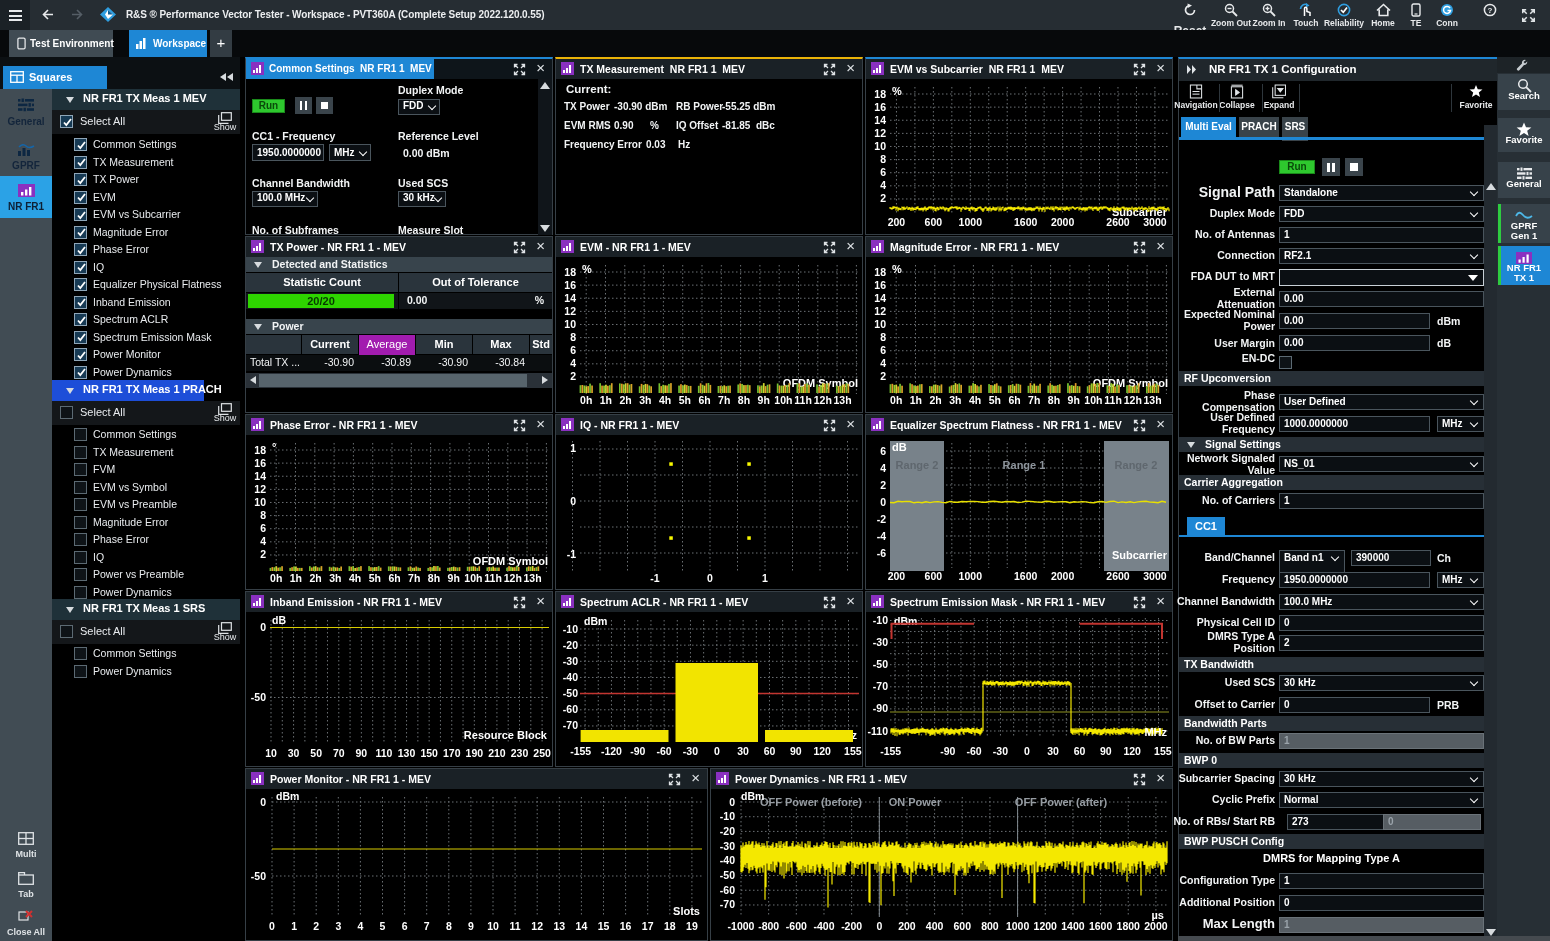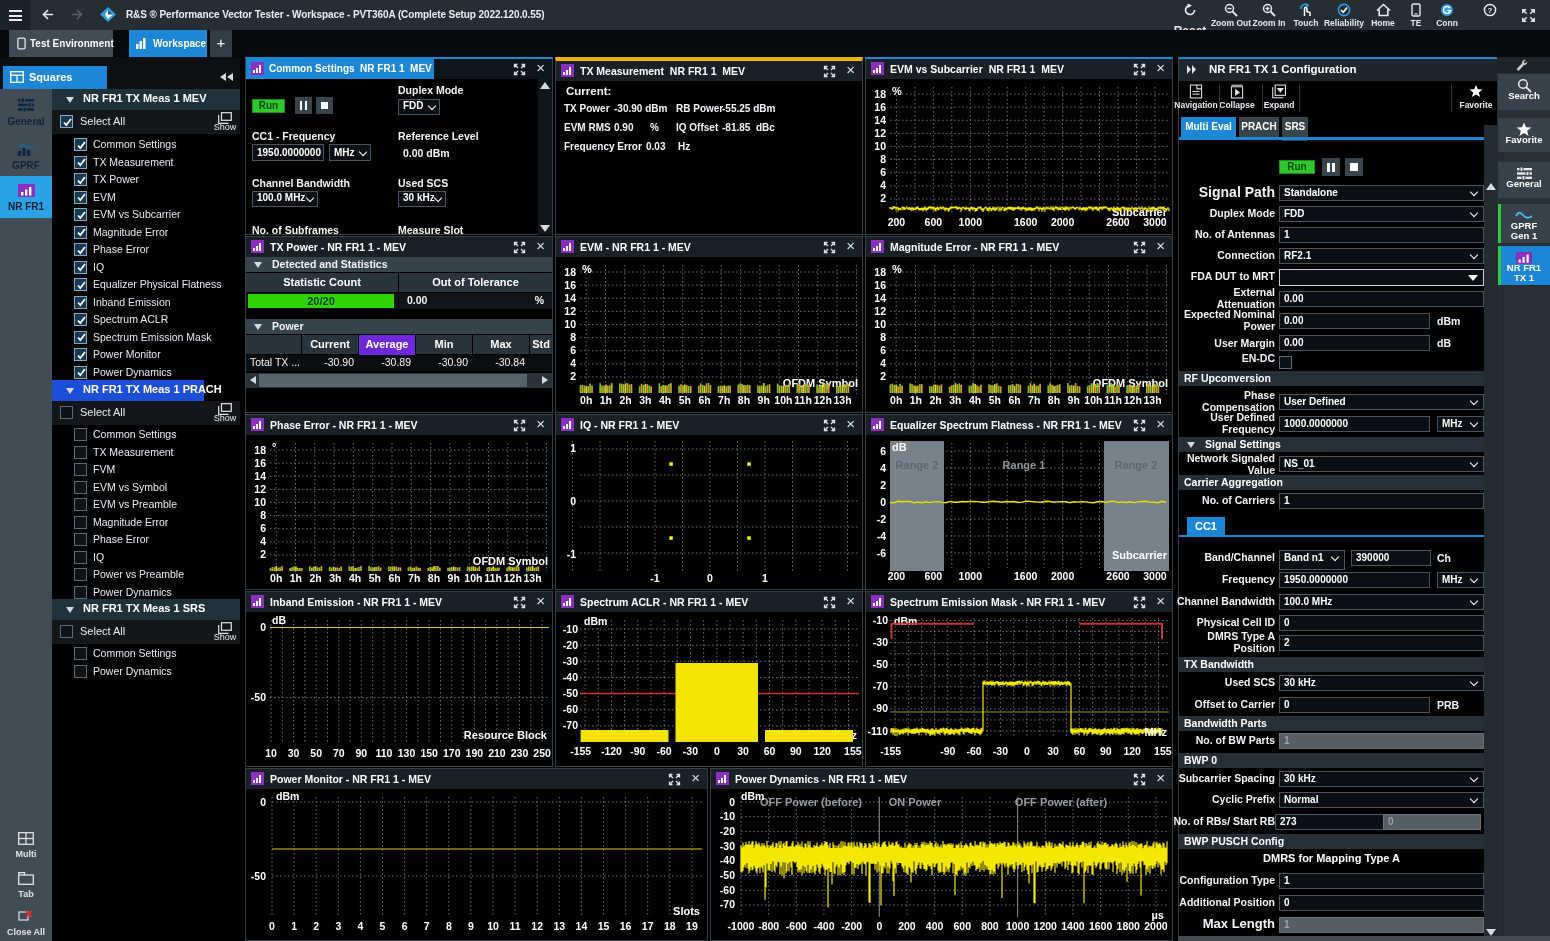--- a/index.html
+++ b/index.html
@@ -456,21 +456,21 @@
       <div class="lbl" style="left:152px;top:98px">Used SCS</div>
       <div class="fld" style="left:152px;top:112px;width:48px;height:16px">30 kHz<i class="chev" style="right:4px;top:3px"></i></div>
       <div class="lbl" style="left:6px;top:145px">No. of Subframes</div>
       <div class="lbl" style="left:152px;top:145px">Measure Slot</div>
       <div class="ab" style="left:292px;top:0;width:14px;height:156px;background:#10151a">
         <div class="tri-u" style="left:2px;top:3px"></div>
         <div class="tri-dn" style="left:2px;top:146px"></div>
       </div>
     </div>
   </div>
-<div class="panel" style="left:555px;top:57px;width:308px;height:178px;border-top:4px solid #eab308;">
+<div class="panel" style="left:555px;top:57px;width:308px;height:178px;border-top:2px solid #eab308;">
     <div class="ptitle">
       <svg width="13" height="13" viewBox="0 0 13 13" style="position:absolute;left:5px;top:3px">
         <rect width="13" height="13" fill="#8a30c0"></rect>
         <rect x="2" y="8" width="2" height="3" fill="#fff"></rect>
         <rect x="5" y="6" width="2" height="5" fill="#fff"></rect>
         <rect x="8" y="3" width="2" height="8" fill="#fff"></rect>
       </svg>
       <span style="position:absolute;left:24px;top:0px">TX Measurement&nbsp; NR FR1 1&nbsp; MEV</span>
       <div style="position:absolute;right:26px;top:3px"><svg width="13" height="13" viewBox="0 0 13 13">
           <g stroke="#dfe3e6" stroke-width="1.3" fill="none">
@@ -588,21 +588,21 @@
       <div class="ab" style="left:153px;top:36px;width:153px;height:16px;background:#111519">
         <div class="lbl" style="left:8px;top:1px">0.00</div>
         <div class="lbl" style="right:8px;top:1px">%</div>
       </div>
       <div class="ab" style="left:0;top:62px;width:306px;height:15px;background:#38444c">
         <div class="tri-d" style="left:8px;top:5px"></div>
         <div class="lbl" style="left:26px;top:1px">Power</div>
       </div>
       <div class="ab" style="left:0px;top:78px;width:55px;height:19px;background:#2a343c;text-align:center;color:#fff;font-size:11px;font-weight:700;line-height:19px;overflow:hidden"></div>
       <div class="ab" style="left:56px;top:78px;width:56px;height:19px;background:#2a343c;text-align:center;color:#fff;font-size:11px;font-weight:700;line-height:19px;overflow:hidden">Current</div>
-      <div class="ab" style="left:113px;top:78px;width:56px;height:24px;background:#6d28d9;text-align:center;color:#fff;font-size:11px;font-weight:700;line-height:19px;overflow:hidden">Average</div>
+      <div class="ab" style="left:113px;top:78px;width:56px;height:24px;background:#a21caf;text-align:center;color:#fff;font-size:11px;font-weight:400;line-height:19px;overflow:hidden">Average</div>
       <div class="ab" style="left:170px;top:78px;width:56px;height:19px;background:#2a343c;text-align:center;color:#fff;font-size:11px;font-weight:700;line-height:19px;overflow:hidden">Min</div>
       <div class="ab" style="left:227px;top:78px;width:56px;height:19px;background:#2a343c;text-align:center;color:#fff;font-size:11px;font-weight:700;line-height:19px;overflow:hidden">Max</div>
       <div class="ab" style="left:284px;top:78px;width:22px;height:19px;background:#2a343c;text-align:center;color:#fff;font-size:11px;font-weight:700;line-height:19px;overflow:hidden">Std</div>
       <div class="ab" style="left:0;top:98px;width:306px;height:16px;background:#0b0e10">
         <div class="lbl" style="left:4px;top:1px;font-weight:400">Total TX ...</div>
         <div class="lbl" style="left:56px;top:1px;width:52px;text-align:right;font-weight:400">-30.90</div>
         <div class="lbl" style="left:113px;top:1px;width:52px;text-align:right;font-weight:400">-30.89</div>
         <div class="lbl" style="left:170px;top:1px;width:52px;text-align:right;font-weight:400">-30.90</div>
         <div class="lbl" style="left:227px;top:1px;width:52px;text-align:right;font-weight:400">-30.84</div>
       </div>
@@ -1705,21 +1705,21 @@
     </div>
     <div class="ab" style="left:-84px;top:435px;width:180px;text-align:right;color:#f2f4f5;font-size:10.5px;font-weight:700;line-height:12px;white-space:nowrap">
       <div>No. of Carriers</div>
     </div>
     <div class="fld" style="left:100px;top:434px;width:205px;height:16px;line-height:14px">1</div>
     <div class="ab" style="left:8px;top:458px;width:38px;height:18px;background:#1e87d5;color:#fff;font-size:11px;font-weight:700;text-align:center;line-height:18px">CC1</div>
     <div class="ab" style="left:0;top:476px;width:308px;height:2px;background:#1e87d5"></div>
     <div class="ab" style="left:-84px;top:492px;width:180px;text-align:right;color:#f2f4f5;font-size:10.5px;font-weight:700;line-height:12px;white-space:nowrap">
       <div>Band/Channel</div>
     </div>
-    <div class="fld" style="left:100px;top:491px;width:66px;height:20px;line-height:14px">Band n1<i class="chev" style="right:6px;top:3px"></i></div>
+    <div class="fld" style="left:100px;top:491px;width:66px;height:32px;line-height:14px">Band n1<i class="chev" style="right:6px;top:3px"></i></div>
     <div class="fld" style="left:172px;top:491px;width:80px;height:16px;line-height:14px">390000</div>
     <div class="lbl" style="left:258px;top:493px">Ch</div>
     <div class="ab" style="left:-84px;top:514px;width:180px;text-align:right;color:#f2f4f5;font-size:10.5px;font-weight:700;line-height:12px;white-space:nowrap">
       <div>Frequency</div>
     </div>
     <div class="fld" style="left:100px;top:513px;width:151px;height:16px;line-height:14px">1950.0000000</div>
     <div class="fld" style="left:258px;top:513px;width:47px;height:16px;line-height:14px">MHz<i class="chev" style="right:6px;top:3px"></i></div>
     <div class="ab" style="left:-84px;top:536px;width:180px;text-align:right;color:#f2f4f5;font-size:10.5px;font-weight:700;line-height:12px;white-space:nowrap">
       <div>Channel Bandwidth</div>
     </div>
@@ -1759,21 +1759,21 @@
       <div>Subcarrier Spacing</div>
     </div>
     <div class="fld" style="left:100px;top:712px;width:205px;height:16px;line-height:14px">30 kHz<i class="chev" style="right:6px;top:3px"></i></div>
     <div class="ab" style="left:-84px;top:734px;width:180px;text-align:right;color:#f2f4f5;font-size:10.5px;font-weight:700;line-height:12px;white-space:nowrap">
       <div>Cyclic Prefix</div>
     </div>
     <div class="fld" style="left:100px;top:733px;width:205px;height:16px;line-height:14px">Normal<i class="chev" style="right:6px;top:3px"></i></div>
     <div class="ab" style="left:-84px;top:756px;width:180px;text-align:right;color:#f2f4f5;font-size:10.5px;font-weight:700;line-height:12px;white-space:nowrap">
       <div>No. of RBs/ Start RB</div>
     </div>
-    <div class="fld" style="left:96px;top:755px;width:112px;height:16px;line-height:14px">273</div>
+    <div class="fld" style="left:108px;top:755px;width:112px;height:16px;line-height:14px">273</div>
     <div class="fldd" style="left:204px;top:755px;width:98px;height:16px;line-height:14px">0</div>
     <div class="sechdr" style="top:775px">
       <span style="position:absolute;left:5px">BWP PUSCH Config</span>
     </div>
     <div class="ab" style="left:0;top:793px;width:305px;text-align:center;color:#fff;font-size:11px;font-weight:700">DMRS for Mapping Type A</div>
     <div class="ab" style="left:-84px;top:815px;width:180px;text-align:right;color:#f2f4f5;font-size:10.5px;font-weight:700;line-height:12px;white-space:nowrap">
       <div>Configuration Type</div>
     </div>
     <div class="fld" style="left:100px;top:814px;width:205px;height:16px;line-height:14px">1</div>
     <div class="ab" style="left:-84px;top:837px;width:180px;text-align:right;color:#f2f4f5;font-size:10.5px;font-weight:700;line-height:12px;white-space:nowrap">

